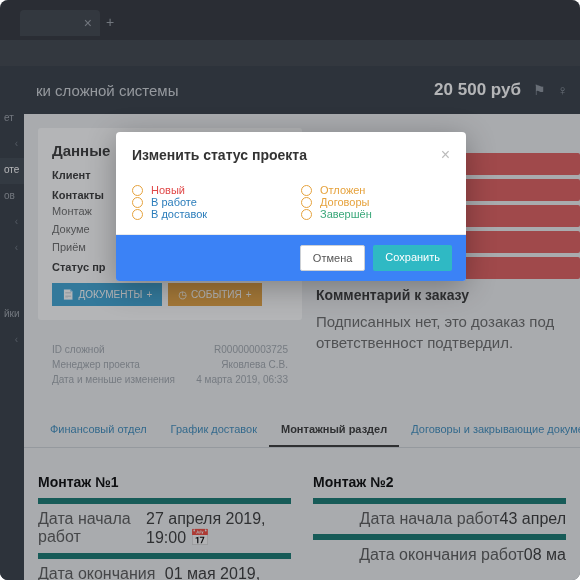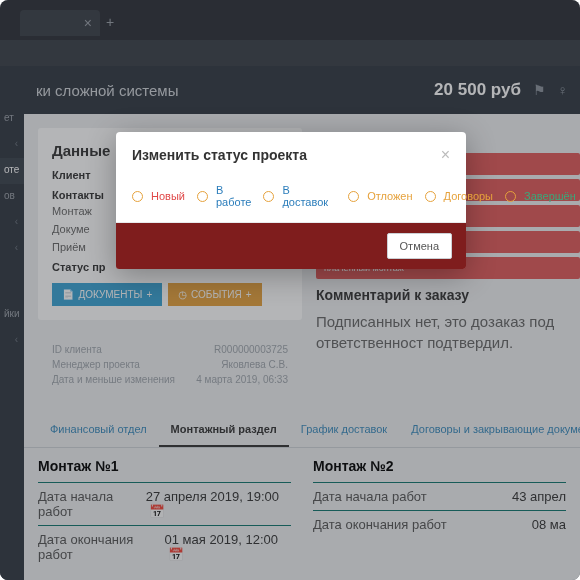--- a/index.html
+++ b/index.html
@@ -30,43 +30,43 @@
 .btn-bar{display:flex;gap:6px;margin-top:10px}
 .btn{font-size:10px;padding:6px 10px;color:#fff;display:flex;align-items:center;gap:4px;cursor:pointer}
 .btn.docs{background:#3aa3d4}
 .btn.events{background:#e6a23c}
 .meta{background:transparent;padding:8px 14px}
 .meta-row{display:flex;justify-content:space-between;font-size:10px;color:#a0a6ad;margin:4px 0}
 .alerts{}
 .alert{background:#e05a5a;color:#fff;font-size:9px;padding:6px 8px;margin-bottom:4px;border-radius:2px;white-space:nowrap;overflow:hidden}
 .comment-title{font-size:14px;font-weight:bold;color:#333;margin:8px 0}
 .comment-text{font-size:15px;color:#666;line-height:1.4}
-.tabs{display:flex;border-bottom:1px solid #d0d4d9;margin:16px 0 0;padding:0 14px;background:#eef0f2}
+.tabs{display:flex;border-bottom:1px solid #d0d4d9;margin:16px 0 16px;padding:0 14px;background:#eef0f2}
 .tabs .tab-item{font-size:11px;color:#3a8bbd;padding:10px 12px;cursor:pointer;white-space:nowrap}
 .tabs .tab-item.active{color:#333;border-bottom:2px solid #333;font-weight:bold}
 .mount-row{display:flex;gap:22px;padding:10px 14px}
 .mount{flex:1}
 .mount h4{font-size:14px;font-weight:bold;margin-bottom:8px}
-.mount .line{display:flex;justify-content:space-between;font-size:13px;color:#555;padding:6px 0;border-top:1px solid #0f766e}
+.mount .line{display:flex;justify-content:flex-end;font-size:16px;color:#555;padding:6px 0;border-top:6px solid #0f766e}
 .mount .line .val{color:#333}
 .cal-icon{color:#e05a5a;margin-left:4px}
 .modal-backdrop{position:absolute;inset:0;background:rgba(40,44,50,.35)}
 .modal{position:absolute;left:116px;top:132px;width:350px;background:#fff;border-radius:4px;box-shadow:0 6px 30px rgba(0,0,0,.3)}
 .modal-head{display:flex;justify-content:space-between;align-items:center;padding:14px 16px}
 .modal-head h3{font-size:14px;font-weight:bold;color:#333}
 .modal-close{color:#bbb;font-size:16px;cursor:pointer}
 .modal-body{padding:6px 16px 14px;display:flex;gap:20px}
-.opt-col{flex:1;display:flex;flex-direction:row;gap:12px}
+.opt-col{flex:1;display:flex;flex-direction:column;}
 .opt{display:flex;align-items:center;gap:8px;font-size:11px;cursor:pointer}
 .radio{width:11px;height:11px;border:1px solid #e6a23c;border-radius:50%;flex-shrink:0}
 .opt.new span{color:#e04848}
 .opt.work span,.opt.deliv span{color:#2b7dbb}
 .opt.post span,.opt.cancel span{color:#e6a23c}
 .opt.done span{color:#3aa87a}
-.modal-foot{display:flex;justify-content:flex-end;gap:8px;padding:10px 14px;background:#7f1d1d;border-top:1px solid #e8eaec;border-radius:0 0 3px 3px}
+.modal-foot{display:flex;justify-content:flex-end;gap:8px;padding:10px 14px;background:#3b82f6;border-top:1px solid #e8eaec;border-radius:0 0 3px 3px}
 .mbtn{font-size:11px;padding:6px 12px;border-radius:2px;cursor:pointer}
 .mbtn.cancel{background:#fff;border:1px solid #ccd0d5;color:#555}
 .mbtn.save{background:#2fb9c4;color:#fff}
 </style>
 </head>
 <body>
 <div class="frame">
 
 <div class="browser-top">
   <div class="tab">
@@ -109,21 +109,21 @@
           <div class="field-val">Докуме</div>
           <div class="field-val">Приём</div>
           <div class="field-label">Статус пр</div>
           <div class="btn-bar">
             <div class="btn docs">📄 <span>ДОКУМЕНТЫ</span> +</div>
             <div class="btn events">◷ <span>СОБЫТИЯ</span> +</div>
           </div>
         </div>
         <div class="meta">
           <div class="meta-row">
-                <span>ID клиента</span>
+                <span>ID сложной</span>
                 <span>R000000003725</span>
               </div>
           <div class="meta-row">
                 <span>Менеджер проекта</span>
                 <span>Яковлева С.В.</span>
               </div>
           <div class="meta-row">
                 <span>Дата и меньше изменения</span>
                 <span>4 марта 2019, 06:33</span>
               </div>
@@ -141,22 +141,22 @@
             <div class="alert">плаченный монтаж</div>
           </div>
           <div class="comment-title">Комментарий к заказу</div>
           <div class="comment-text">Подписанных нет, это дозаказ под ответственност подтвердил.</div>
         </div>
       </div>
     </div>
 
     <div class="tabs">
       <div class="tab-item">Финансовый отдел</div>
+      <div class="tab-item">График доставок</div>
       <div class="tab-item active">Монтажный раздел</div>
-      <div class="tab-item">График доставок</div>
       <div class="tab-item">Договоры и закрывающие документы</div>
     </div>
 
     <div class="mount-row">
       <div class="mount">
         <h4>Монтаж №1</h4>
         <div class="line">
               <span>Дата начала работ</span>
               <span class="val"><span>27 апреля 2019, 19:00</span><span class="cal-icon">📅</span></span>
             </div>
@@ -212,16 +212,17 @@
             <span>Договоры</span>
           </label>
       <label class="opt done">
             <span class="radio"></span>
             <span>Завершён</span>
           </label>
     </div>
   </div>
   <div class="modal-foot">
     <div class="mbtn cancel">Отмена</div>
+    <div class="mbtn save">Сохранить</div>
   </div>
 </div>
 
 </div>
 
 </body></html>

